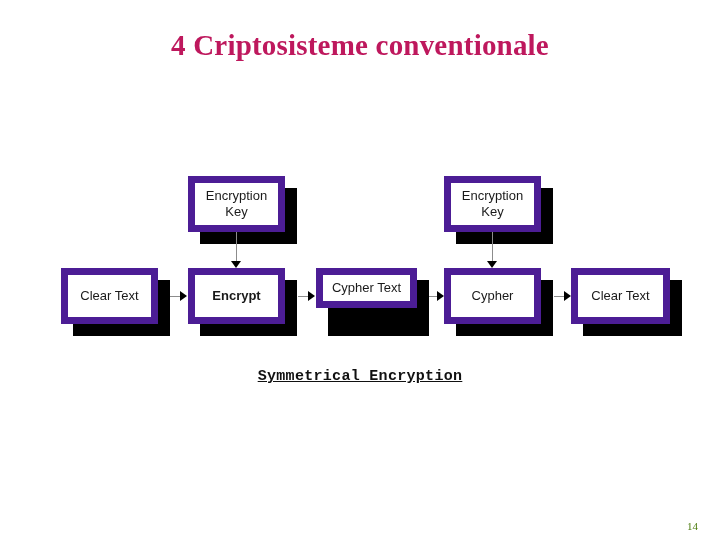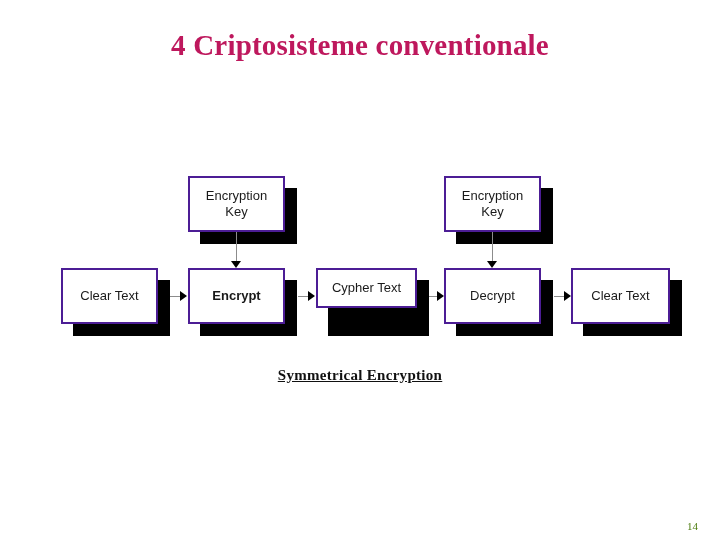--- a/index.html
+++ b/index.html
@@ -39,21 +39,21 @@
     top: 0;
     width: 720px;
     height: 540px;
   }
 
   
   .node {
     position: absolute;
     box-sizing: border-box;
     background: #ffffff;
-    border: 2px solid #4c1d95;
+    border: 7px solid #4c1d95;
     z-index: 3;
   }
   .node .node-label {
     position: absolute;
     left: 0;
     top: 50%;
     transform: translateY(-50%);
     width: 100%;
     text-align: center;
     font-family: "Liberation Sans", sans-serif;
@@ -103,21 +103,21 @@
   
   #diagram-caption {
     position: absolute;
     left: 0;
     top: 366px;
     width: 720px;
     text-align: center;
     z-index: 6;
   }
   #diagram-caption .cap-text {
-    font-family: Liberation Serif, serif;
+    font-family: Liberation Mono, monospace;
     font-size: 15px;
     font-weight: bold;
     color: #111111;
     text-decoration: underline;
     letter-spacing: 0.3px;
   }
 
   
   #page-number {
     position: absolute;
@@ -179,21 +179,21 @@
     <div class="node" style="left:316px; top:268px; width:101px; height:40px;">
       <div class="node-label">Cypher Text</div>
     </div>
 
     <div class="node" style="left:444px; top:176px; width:97px; height:56px;">
       <div class="node-label">Encryption
 Key</div>
     </div>
 
     <div class="node" style="left:444px; top:268px; width:97px; height:56px;">
-      <div class="node-label">Decrypt</div>
+      <div class="node-label">Cypher</div>
     </div>
 
     <div class="node" style="left:571px; top:268px; width:99px; height:56px;">
       <div class="node-label">Clear Text</div>
     </div>
 
     <div id="diagram-caption">
       <span class="cap-text">Symmetrical Encryption</span>
     </div>
 

